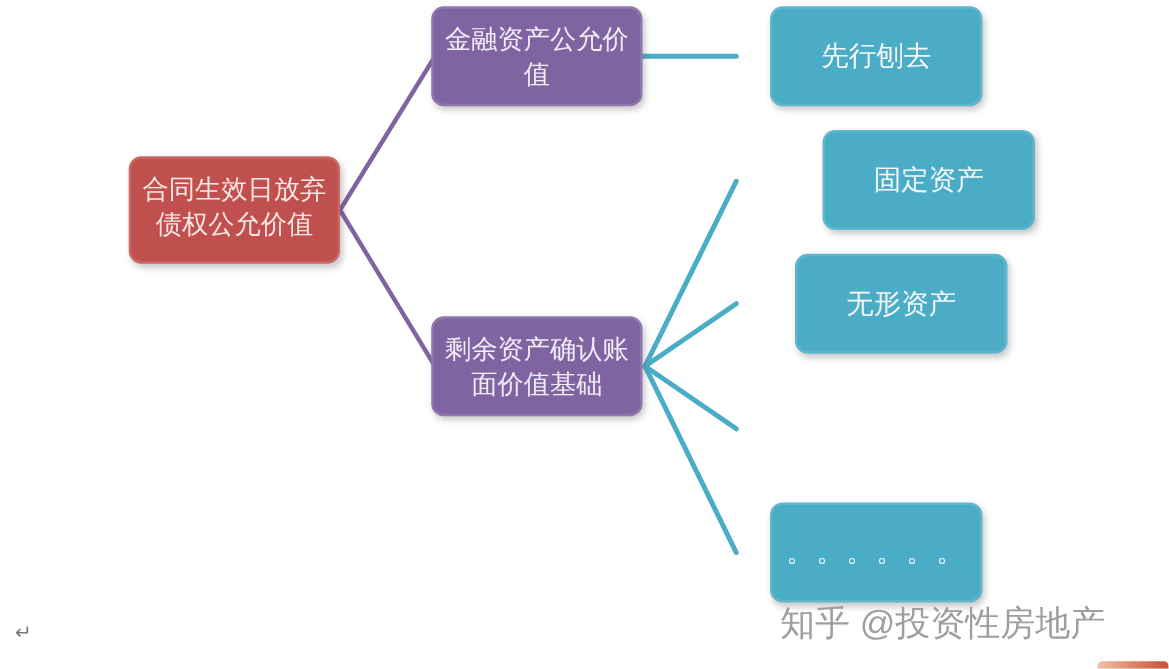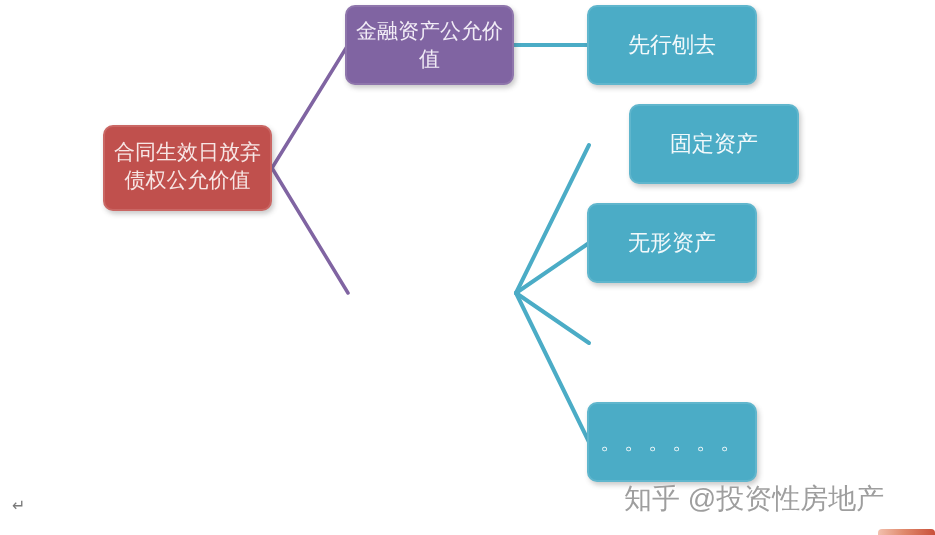--- a/index.html
+++ b/index.html
@@ -44,31 +44,31 @@
     left: 345px;
     width: 169px; height: 80px;
     background: #8064A2;
     border: 2px solid #8F76AC;
     font-size: 21px;
     color: #F1ECF6;
   }
   .node-branch-1 { top: 5px; }
   .node-branch-2 { top: 253px; }
   .node-leaf {
-    left: 587px;
+    left: 616px;
     width: 170px; height: 80px;
     background: #4BACC6;
     border: 2px solid #60B6CD;
     font-size: 22px;
     color: #F2F9FB;
     text-align: center;
   }
   .node-leaf-1 { top: 5px; }
   .node-leaf-2 { top: 104px; margin-left: 42px; }
-  .node-leaf-3 { top: 203px; }
+  .node-leaf-3 { top: 203px; margin-left: 20px; }
   .node-leaf-4 { top: 303px; }
   .node-leaf-5 { top: 402px; letter-spacing: 2px; }
   .watermark {
     position: absolute;
     left: 624px; top: 483px;
     z-index: 3;
     font-size: 28px;
     line-height: 32px;
     color: #9E9E9E;
     text-shadow: 1px 1px 0 rgba(255,255,255,0.8);
@@ -104,20 +104,21 @@
     <line x1="516" y1="293" x2="589" y2="145" stroke="#4BACC6" stroke-width="4" stroke-linecap="round"></line>
     <line x1="516" y1="293" x2="589" y2="243" stroke="#4BACC6" stroke-width="4" stroke-linecap="round"></line>
     <line x1="516" y1="293" x2="589" y2="343" stroke="#4BACC6" stroke-width="4" stroke-linecap="round"></line>
     <line x1="516" y1="293" x2="589" y2="442" stroke="#4BACC6" stroke-width="4" stroke-linecap="round"></line>
   </svg>
 
   <div class="node node-root">合同生效日放弃债权公允价值</div>
 
   <div class="node node-branch node-branch-1">金融资产公允价值</div>
 
+  <div class="node node-branch node-branch-2">剩余资产确认账面价值基础</div>
 
   <div class="node node-leaf node-leaf-1">先行刨去</div>
 
   <div class="node node-leaf node-leaf-2">固定资产</div>
 
   <div class="node node-leaf node-leaf-3">无形资产</div>
 
 
   <div class="node node-leaf node-leaf-5">。。。。。。</div>
 

